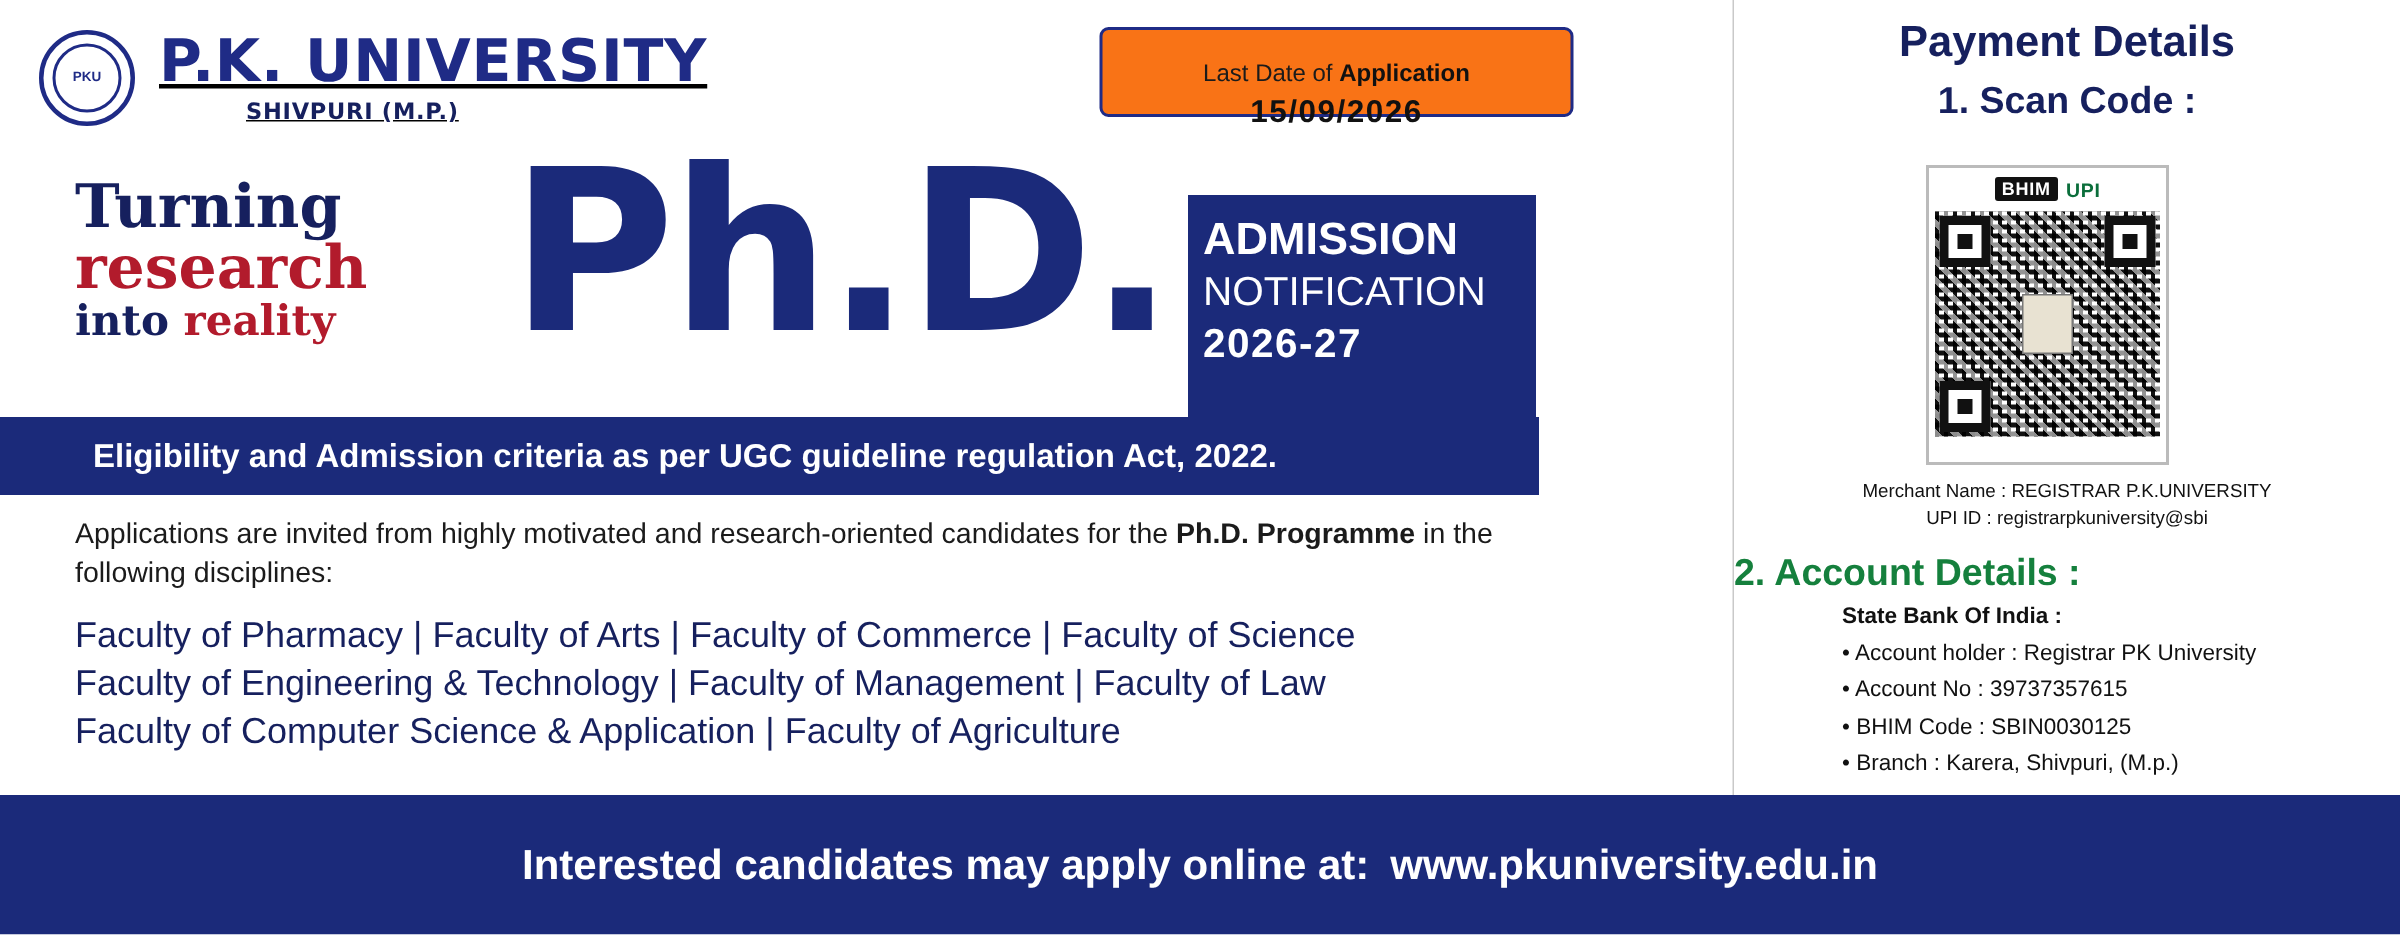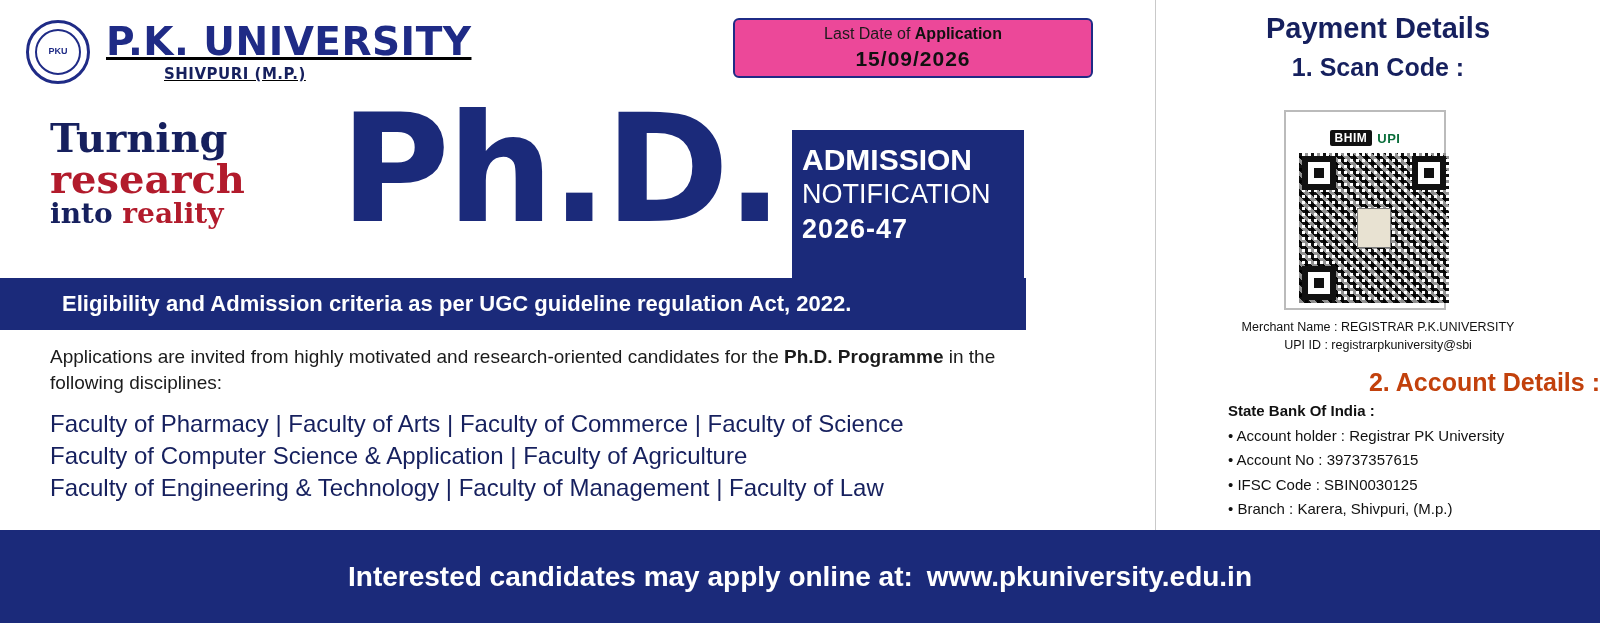--- a/index.html
+++ b/index.html
@@ -57,26 +57,26 @@
     font-size: 15px;
     letter-spacing: 0.5px;
     color: #16205e;
     margin-top: 6px;
     padding-left: 58px;
   }
 
   .lastdate-box {
     position: absolute;
     left: 733px; top: 18px;
-    width: 360px; height: 60px;
+    width: 316px; height: 60px;
     border: 2px solid #1f2b86;
     border-radius: 6px;
-    background: #ec4899;
+    background: #f97316;
     text-align: center;
-    padding-top: 5px;
+    padding-top: 21px;
   }
   .lastdate-box .l1 {
     font-size: 16px; color: #1b1b1b;
     font-family: "Liberation Sans", sans-serif;
   }
   .lastdate-box .l1 b { color: #111; }
   .lastdate-box .l2 {
     font-size: 21px; font-weight: 700; color: #111;
     margin-top: 4px; letter-spacing: 1px;
   }
@@ -182,21 +182,21 @@
     font-weight: 600;
     color: #16205e;
     margin-top: 8px;
   }
   .qr-card {
     position: absolute;
     left: 128px; top: 110px;
     width: 162px; height: 200px;
     border: 2px solid #bbb;
     background: #fff;
-    padding: 13px;
+    padding: 1px;
   }
   .qr-head {
     height: 26px;
     display: flex; align-items: center; justify-content: center;
     gap: 5px;
     font-size: 14px; font-weight: 700; color: #111;
   }
   .bhim-badge {
     background: #111; color: #fff; font-size: 12px; font-weight:700;
     padding: 1px 5px; border-radius: 2px; letter-spacing: 0.5px;
@@ -248,24 +248,24 @@
     width: 444px;
     text-align: center;
     font-size: 12.5px;
     color: #111;
     line-height: 1.45;
   }
   .acct-title {
     position: absolute;
     left: 0; top: 368px;
     width: 444px;
-    text-align: right;
+    text-align: left;
     font-size: 25px;
     font-weight: 600;
-    color: #c2410c;
+    color: #15803d;
   }
   .acct-bank {
     position: absolute;
     left: 72px; top: 402px;
     font-size: 15px;
     font-weight: 600;
     color: #111;
   }
   .acct-list {
     position: absolute;
@@ -352,36 +352,36 @@
         <div class="tl1">Turning</div>
         <div class="tl2">research</div>
         <div class="tl3"><span>into </span><span class="red">reality</span></div>
       </div>
 
       <div class="phd">Ph.D.</div>
 
       <div class="admission-box">
         <div class="a1">ADMISSION</div>
         <div class="a2">NOTIFICATION</div>
-        <div class="a3">2026-47</div>
+        <div class="a3">2026-27</div>
       </div>
     </div>
 
     <div class="elig-bar">
       <span>Eligibility and Admission criteria as per UGC guideline regulation Act, 2022.</span>
     </div>
 
     <div class="body-text">
       <span>Applications are invited from highly motivated and research-oriented candidates for the </span><b>Ph.D. Programme</b><span> in the following disciplines:</span>
     </div>
 
     <div class="faculties">
       <div>Faculty of Pharmacy | Faculty of Arts | Faculty of Commerce | Faculty of Science</div>
+      <div>Faculty of Engineering &amp; Technology | Faculty of Management | Faculty of Law</div>
       <div>Faculty of Computer Science &amp; Application | Faculty of Agriculture</div>
-      <div>Faculty of Engineering &amp; Technology | Faculty of Management | Faculty of Law</div>
     </div>
   </div>
 
   <div class="divider-v"></div>
 
   <div class="right-panel">
     <div class="pay-title">Payment Details</div>
     <div class="scan-title">1. Scan Code :</div>
 
     <div class="qr-card">
@@ -400,21 +400,21 @@
     <div class="merchant">
       <div>Merchant Name : REGISTRAR P.K.UNIVERSITY</div>
       <div>UPI ID : registrarpkuniversity@sbi</div>
     </div>
 
     <div class="acct-title">2. Account Details :</div>
     <div class="acct-bank">State Bank Of India :</div>
     <div class="acct-list">
       <div>Account holder : Registrar PK University</div>
       <div>Account No : 39737357615</div>
-      <div>IFSC Code : SBIN0030125</div>
+      <div>BHIM Code : SBIN0030125</div>
       <div>Branch : Karera, Shivpuri, (M.p.)</div>
     </div>
   </div>
 
   <div class="footer">
     <span class="ftxt">Interested candidates may apply online at:</span>
     <span class="fsite">www.pkuniversity.edu.in</span>
   </div>
 
 </div>

